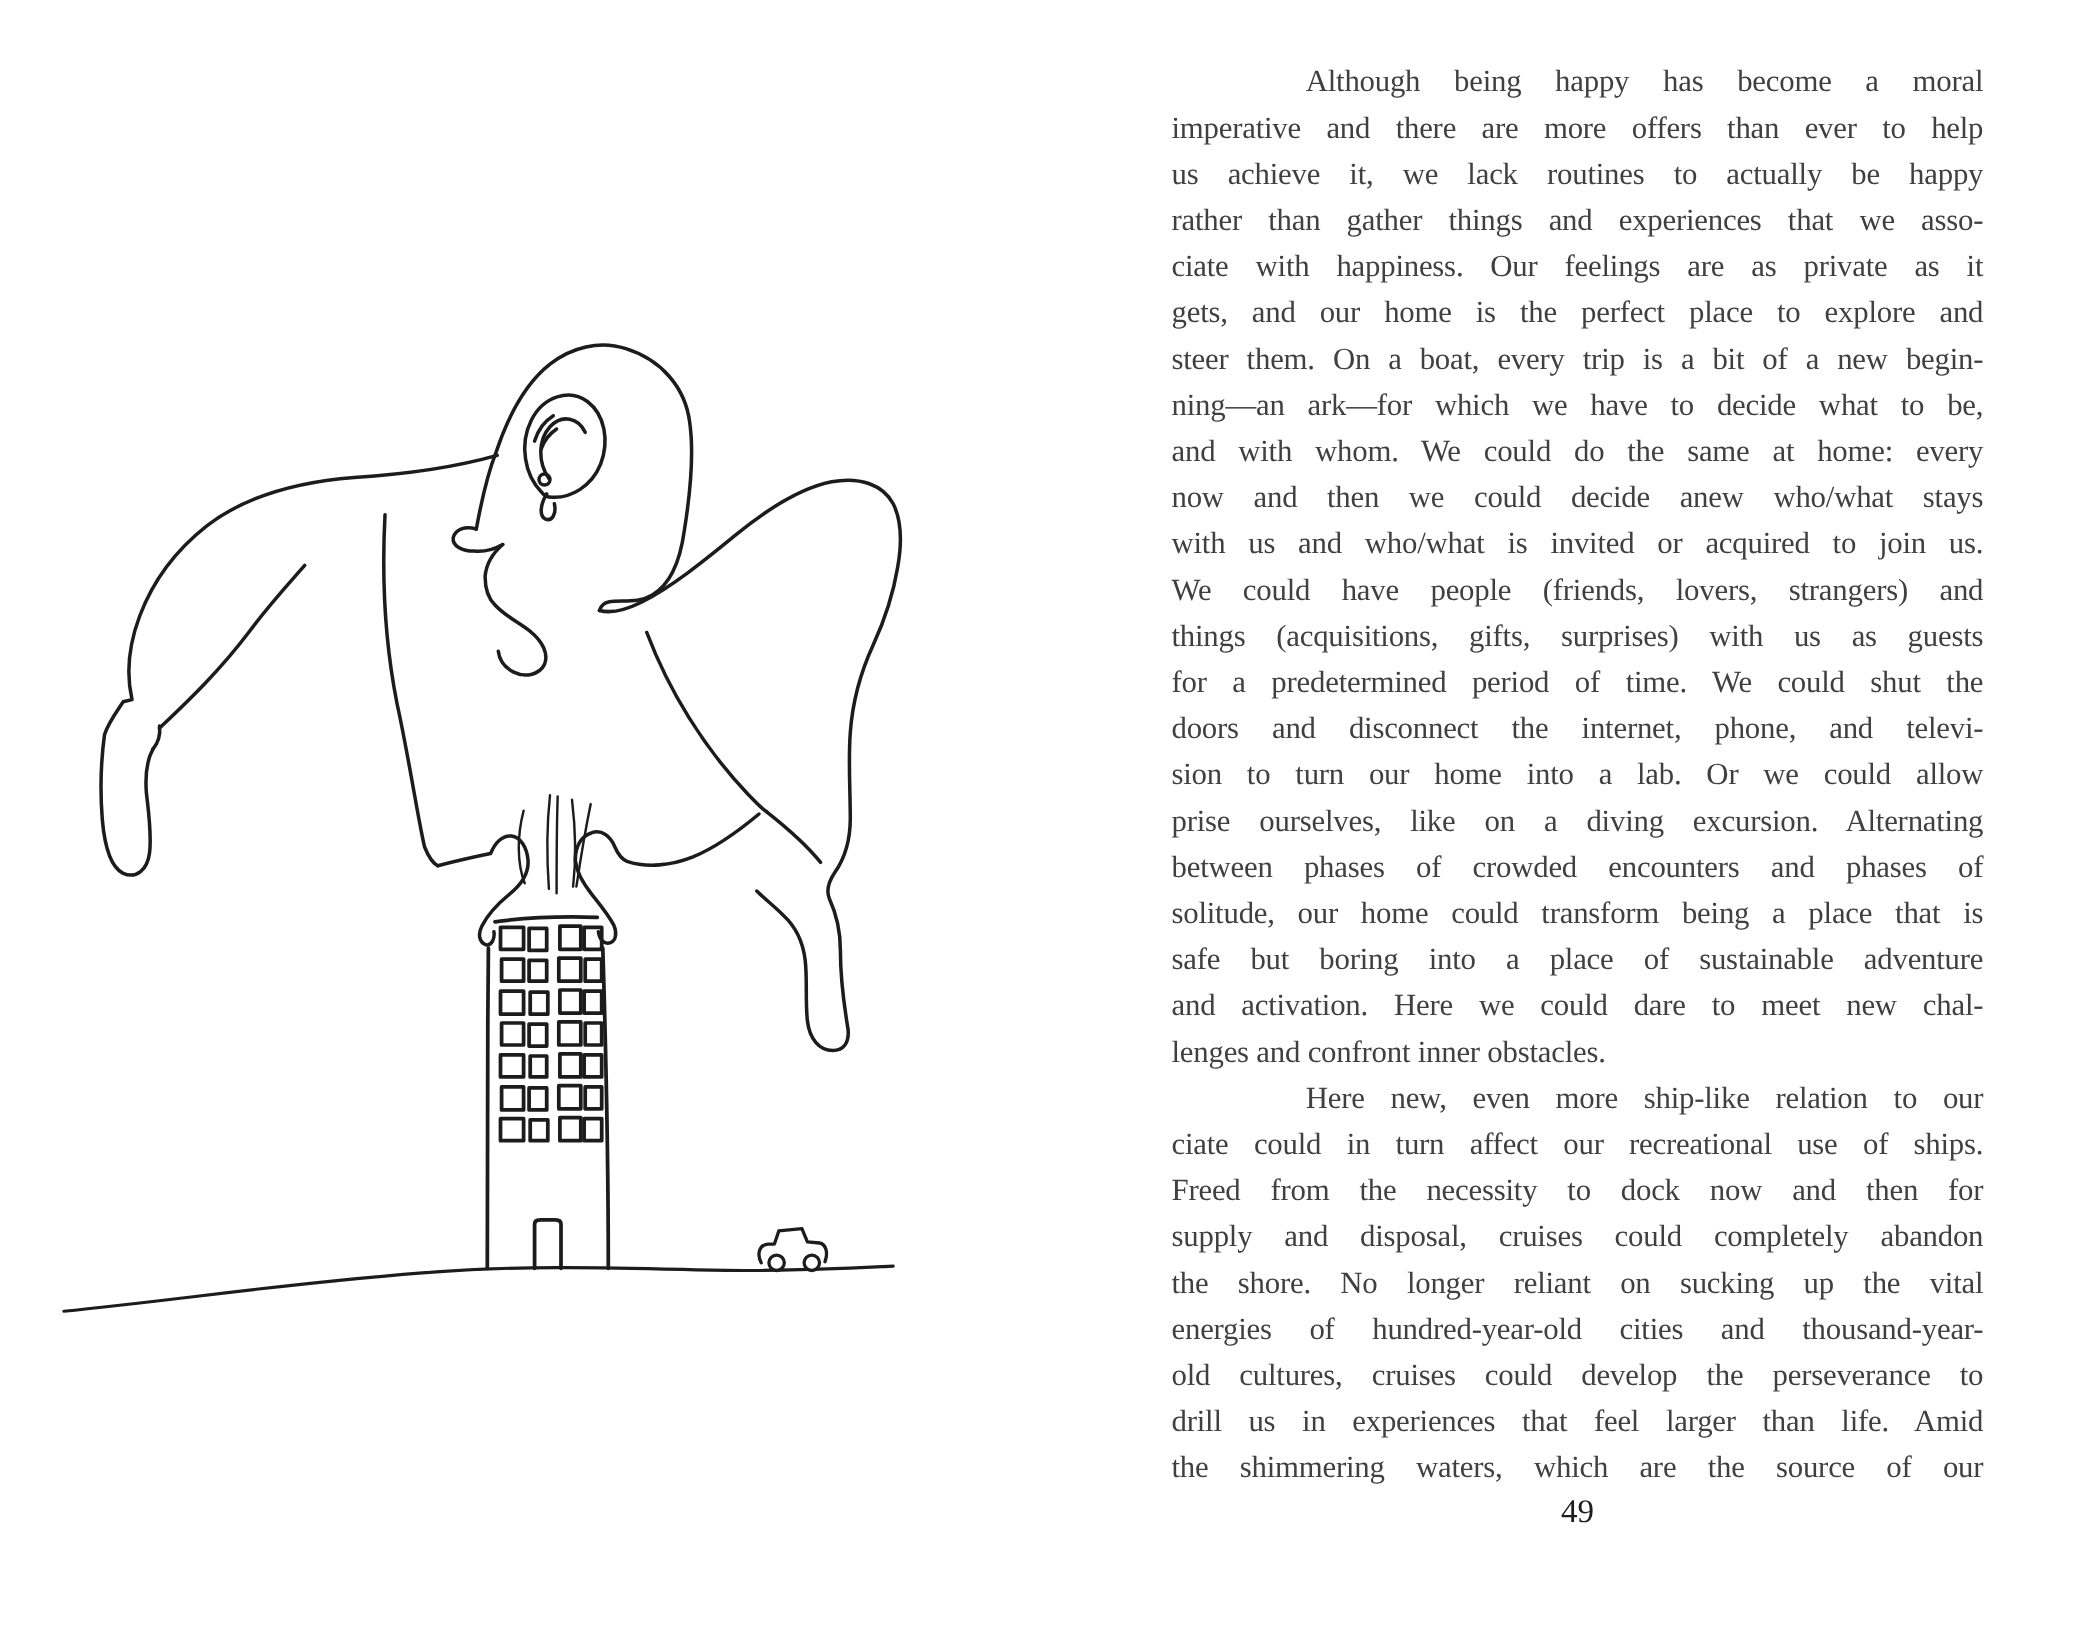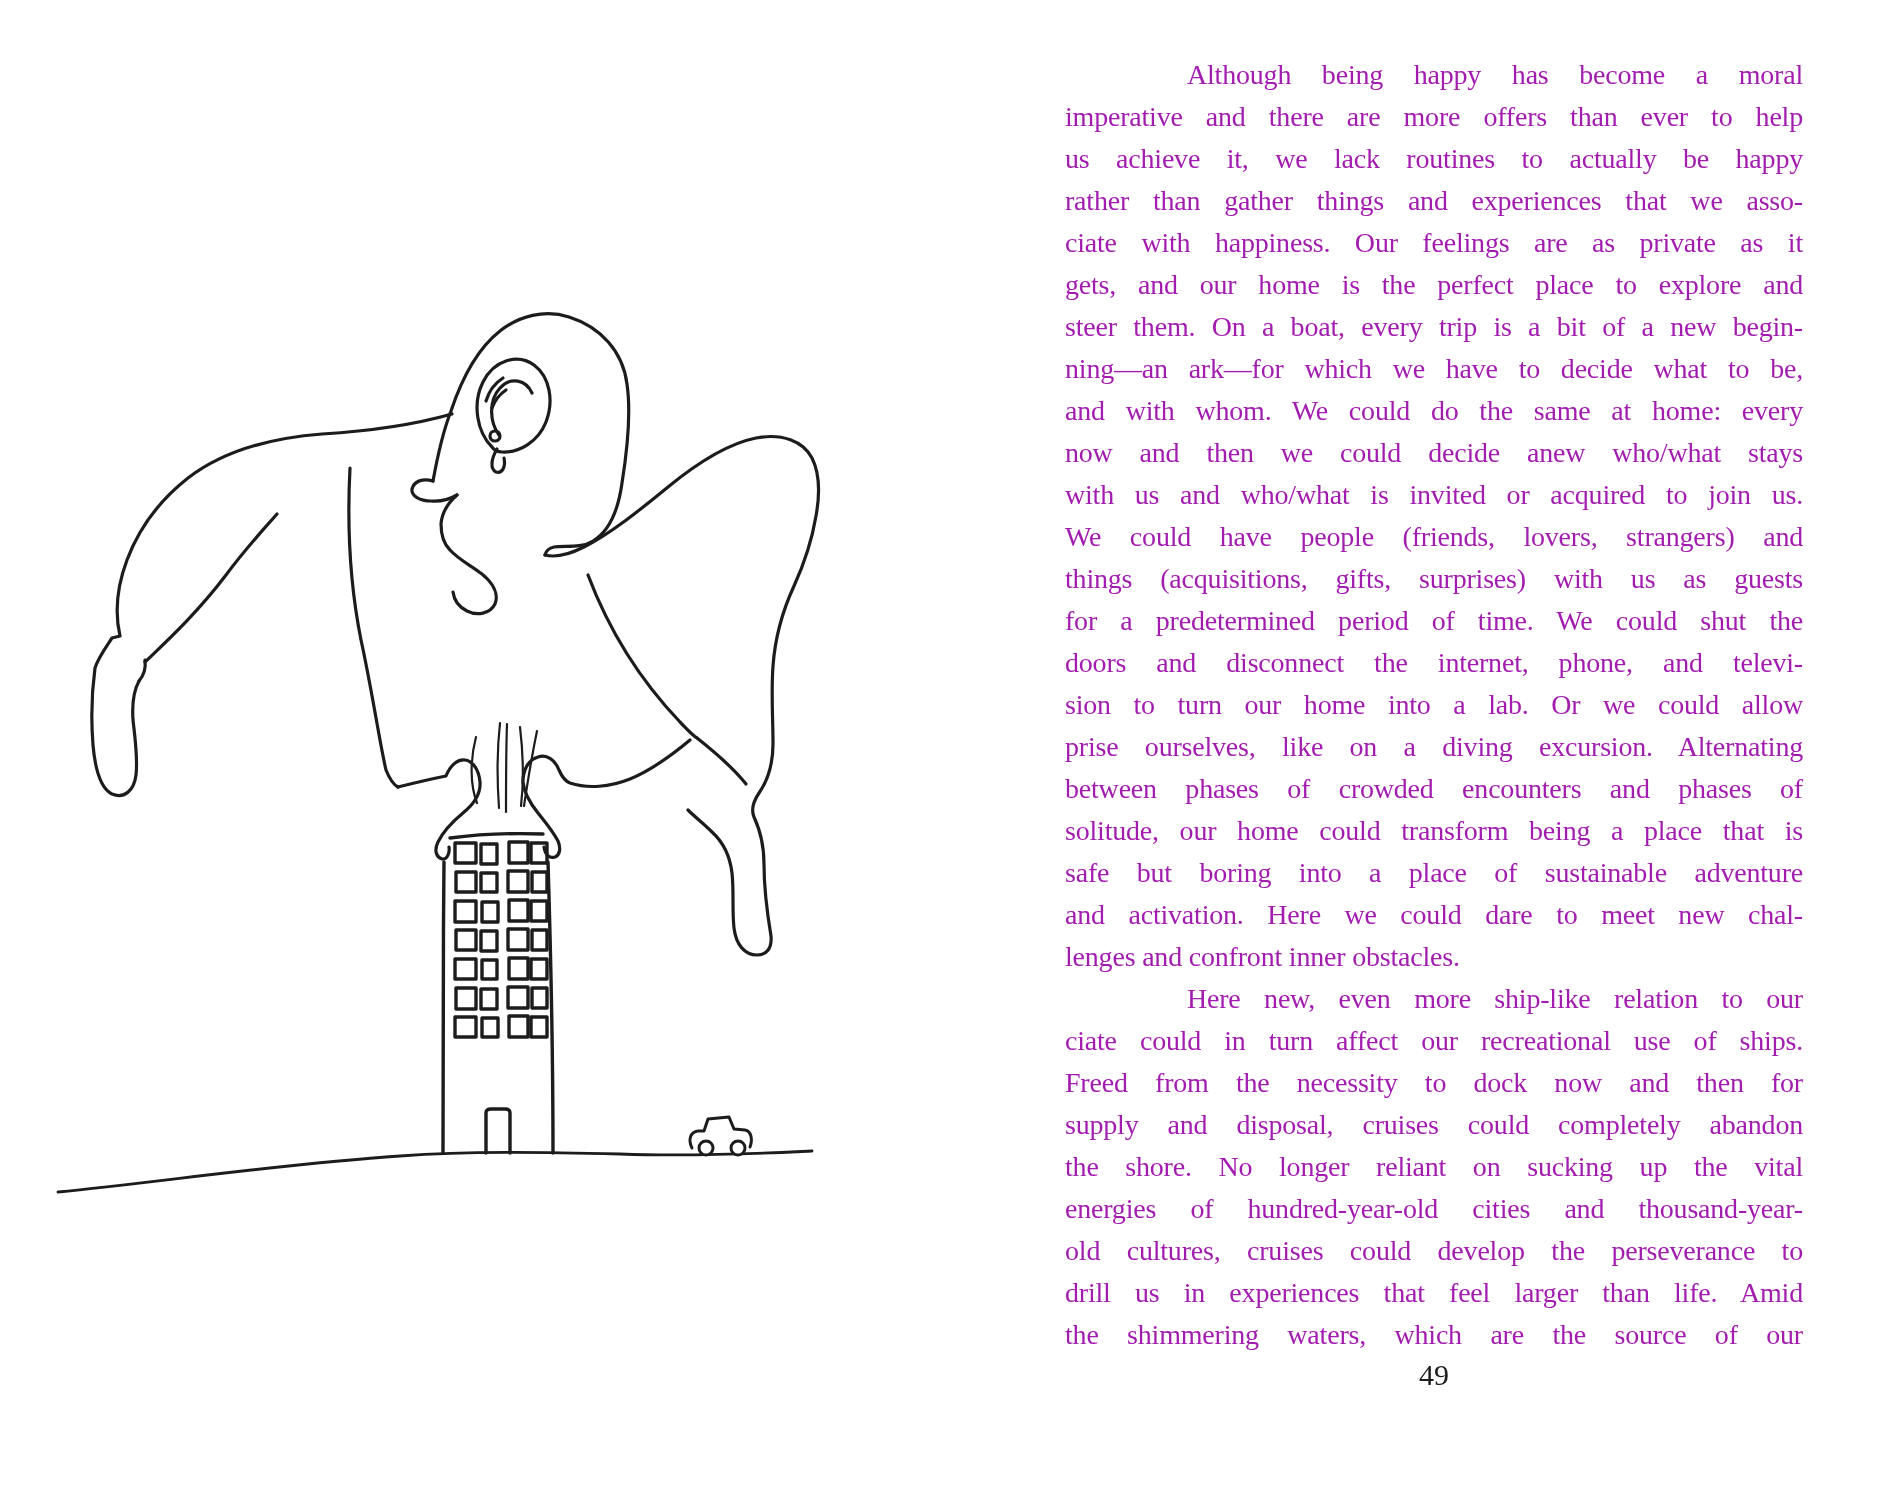--- a/index.html
+++ b/index.html
@@ -10,21 +10,21 @@
     font-family:"Liberation Serif", serif;
     color:var(--ink);
   }
   .illustration { position:absolute; left:0; top:0; }
   .text-col { position:absolute; left:1065px; top:50px; width:738px; }
   .heading {
     font-family:"Liberation Sans", sans-serif;
     font-weight:bold; font-size:24px; line-height:28px;
     letter-spacing:0.4px; text-align:center; color:#1d1d1d;
   }
-  .para { font-size:28px; line-height:42px; letter-spacing:-0.2px; color:#a21caf; }
+  .para { font-size:28px; line-height:42px; letter-spacing:-0.2px; color:#404040; }
   .para.first { margin-top:4px; }
   .para .tl { text-align:justify; text-align-last:justify; }
   .para .tl:first-child { padding-left:122px; }
   .para.endleft .tl:last-child { text-align-last:left; }
   .pageno { text-align:center; font-size:30px; line-height:34px; margin-top:2px; color:#1d1d1d; }
 </style>
 </head>
 <body>
 
 <svg class="illustration" width="1888" height="1500" viewBox="0 0 1888 1500" role="img" aria-label="Hand-drawn line cartoon of a giant crouching figure with a bald head, large ear with earring and teardrop, sucking up the top of a high-rise building through its underside; wavy suction lines rise from the building into the figure, a small car stands on the wavy ground line to the right of the building.">

